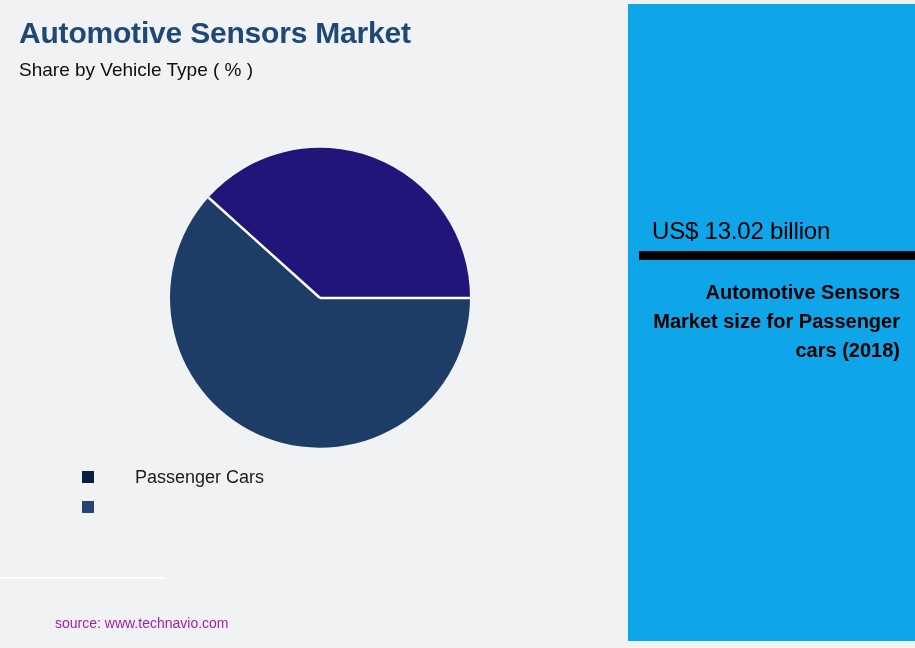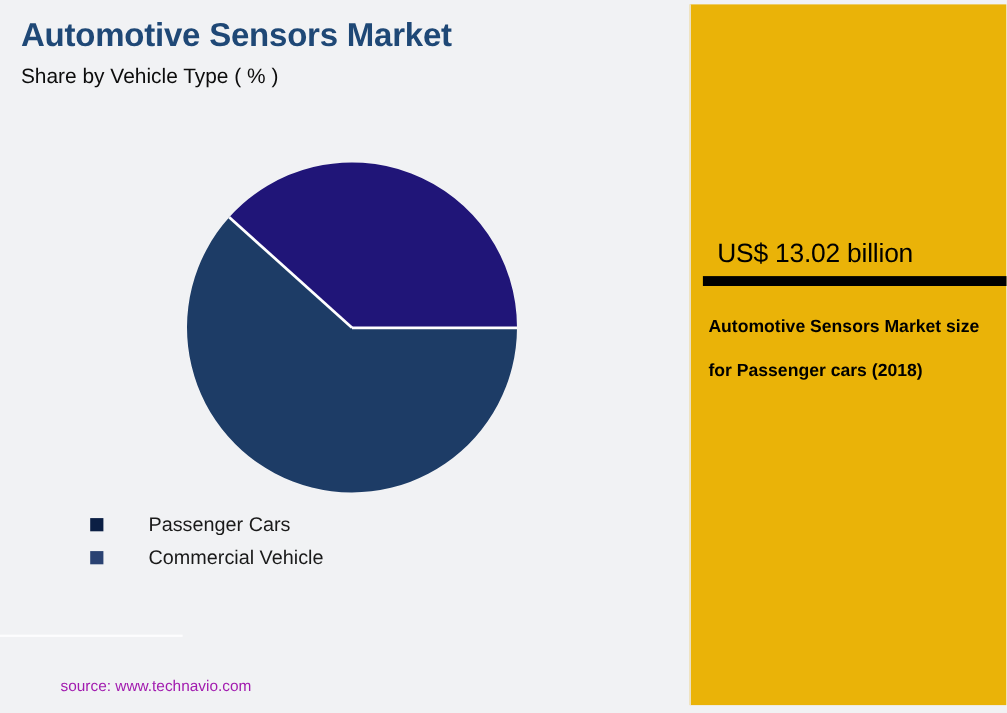--- a/index.html
+++ b/index.html
@@ -104,21 +104,21 @@
     background: #fdfdfe;
   }
 
   
   .callout-panel {
     position: absolute;
     left: 627px;
     top: 4px;
     width: 288px;
     height: 637px;
-    background: #eab308;
+    background: #0ea5e9;
     border-left: 1px solid #ededf0;
     box-sizing: border-box;
   }
 
   .callout-value {
     position: absolute;
     left: 24px;
     top: 213px;
     font-size: 24px;
     font-weight: normal;
@@ -134,24 +134,24 @@
     width: 277px;
     height: 9px;
     background: #000000;
   }
 
   .callout-desc {
     position: absolute;
     left: 16px;
     top: 274px;
     width: 256px;
-    text-align: left;
-    font-size: 16px;
+    text-align: right;
+    font-size: 20px;
     font-weight: bold;
-    line-height: 40px;
+    line-height: 29px;
     color: #000000;
   }
 
   .source-note {
     position: absolute;
     left: 55px;
     top: 615px;
     font-size: 14px;
     color: #a21caf;
     white-space: nowrap;
@@ -180,21 +180,20 @@
       </svg>
     </div>
 
     <div class="legend">
       <div class="legend-row">
         <span class="legend-swatch" style="background:#0b1f44"></span>
         <span class="legend-label">Passenger Cars</span>
       </div>
       <div class="legend-row">
         <span class="legend-swatch" style="background:#2a4272"></span>
-        <span class="legend-label">Commercial Vehicle</span>
       </div>
     </div>
 
     <div class="baseline-rule"></div>
   </div>
 
   <div class="callout-panel">
 
     <div class="callout-value">US$ 13.02 billion</div>
 

